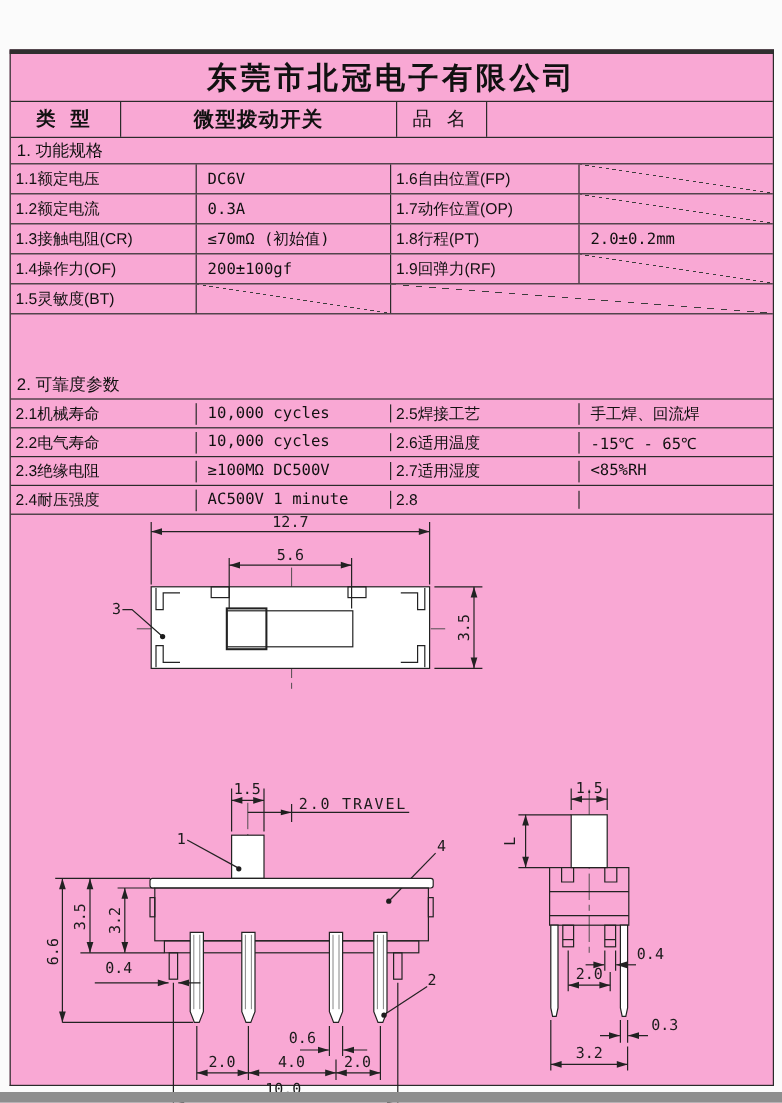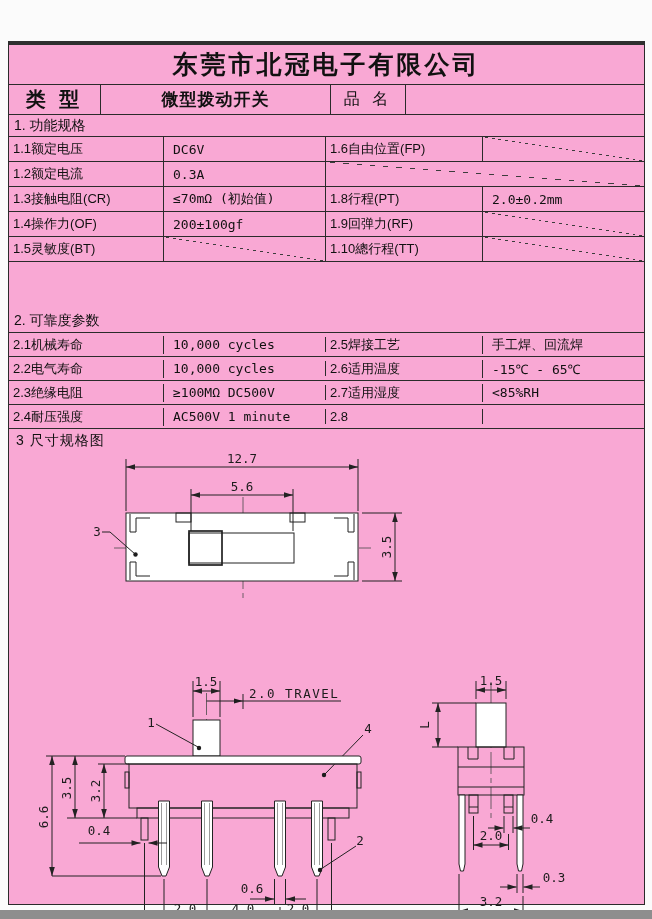--- a/index.html
+++ b/index.html
@@ -15,21 +15,21 @@
   .row{display:flex;box-sizing:border-box;border-bottom:1px solid #2b2b2b;align-items:stretch;}
   .c{box-sizing:border-box;display:flex;align-items:center;overflow:hidden;white-space:nowrap;}
   .vline{border-right:1px solid #2b2b2b;}
 
   .title-row{height:40px;justify-content:center;align-items:center;}
   .company{
     font-family:"Liberation Serif",serif;font-weight:bold;font-size:25px;
     letter-spacing:3px;width:100%;text-align:center;
   }
   .type-row{height:30px;}
-  .t1{width:92px;justify-content:center;font-weight:bold;font-size:20px;letter-spacing:4px;}
+  .t1{width:92px;justify-content:center;font-weight:bold;font-size:16px;letter-spacing:4px;}
   .t2{width:230px;justify-content:center;font-weight:bold;font-size:17px;letter-spacing:1px;}
   .t3{width:75px;justify-content:center;font-size:16px;letter-spacing:4px;}
   .t4{flex:1;justify-content:center;font-family:"DejaVu Sans Mono",monospace;font-size:15px;}
 
   .sec-h{height:22px;font-size:14px;padding-left:5px;align-items:center;display:flex;
          box-sizing:border-box;border-bottom:1px solid #2b2b2b;}
   .sec-h2{height:23px;margin-top:48px;}
   .spec .c{font-size:13px;}
   .s1{height:25px;}
   .s2{height:24px;align-items:center;}
@@ -73,38 +73,38 @@
 
   <div class="row spec s1">
     <div class="c c1 vline">1.1额定电压</div>
     <div class="c c2 vline mono">DC6V</div>
     <div class="c c3 vline">1.6自由位置(FP)</div>
     <div class="c c4 slash"></div>
   </div>
   <div class="row spec s1">
     <div class="c c1 vline">1.2额定电流</div>
     <div class="c c2 vline mono">0.3A</div>
+    <div class="c c3 vline">1.7动作位置(OP)</div>
     <div class="c c4 slash"></div>
   </div>
   <div class="row spec s1">
     <div class="c c1 vline">1.3接触电阻(CR)</div>
     <div class="c c2 vline mono">≤70mΩ (初始值)</div>
     <div class="c c3 vline">1.8行程(PT)</div>
     <div class="c c4 mono">2.0±0.2mm</div>
   </div>
   <div class="row spec s1">
     <div class="c c1 vline">1.4操作力(OF)</div>
     <div class="c c2 vline mono">200±100gf</div>
     <div class="c c3 vline">1.9回弹力(RF)</div>
     <div class="c c4 slash"></div>
   </div>
   <div class="row spec s1">
     <div class="c c1 vline">1.5灵敏度(BT)</div>
     <div class="c c2 vline slash"></div>
-    <div class="c c3 vline">1.10總行程(TT)</div>
     <div class="c c4 slash"></div>
   </div>
 
   <div class="sec-h sec-h2">2. 可靠度参数</div>
 
   <div class="row spec s2">
     <div class="c c1 vline">2.1机械寿命</div>
     <div class="c c2 vline mono">10,000 cycles</div>
     <div class="c c3 vline">2.5焊接工艺</div>
     <div class="c c4">手工焊、回流焊</div>
@@ -121,21 +121,20 @@
     <div class="c c3 vline">2.7适用湿度</div>
     <div class="c c4 mono">&lt;85%RH</div>
   </div>
   <div class="row spec s2">
     <div class="c c1 vline">2.4耐压强度</div>
     <div class="c c2 vline mono">AC500V 1 minute</div>
     <div class="c c3 vline">2.8</div>
     <div class="c c4 slash"></div>
   </div>
 
-  <div class="sec3-h">3 尺寸规格图</div>
 
   <div class="drawing-area">
     <svg width="637" height="504" viewBox="0 0 637 504">
       <defs>
         <marker id="arr" viewBox="0 0 10 8" refX="9.5" refY="4" markerWidth="10" markerHeight="8" orient="auto-start-reverse" markerUnits="userSpaceOnUse">
           <path d="M0.5,1.2 L9.5,4 L0.5,6.8 Z" fill="#222"></path>
         </marker>
       </defs>
 
       <g>

